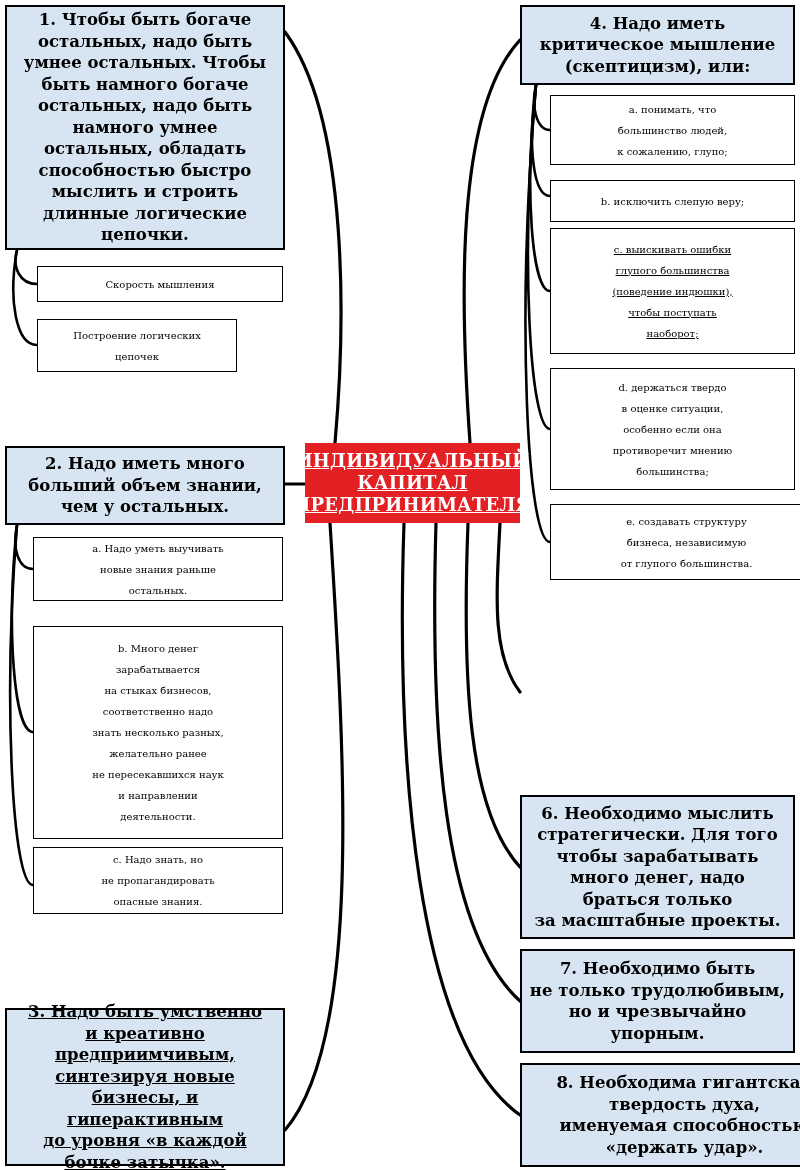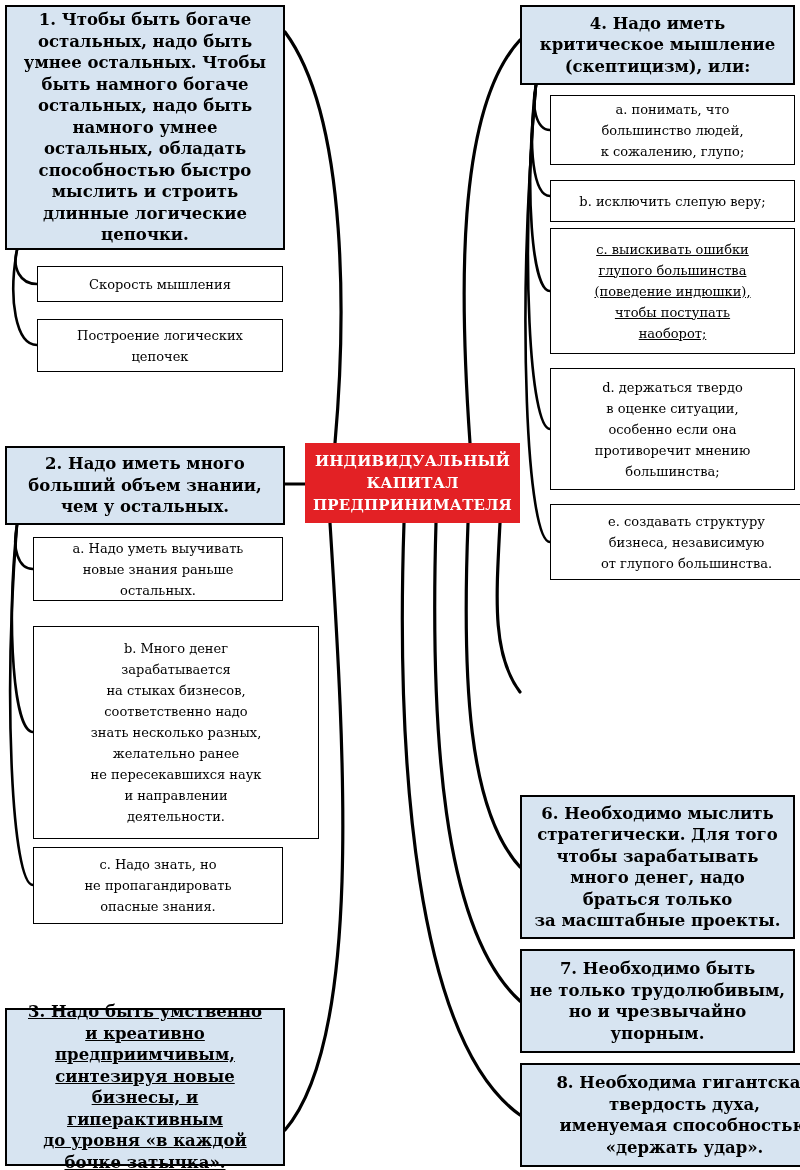--- a/index.html
+++ b/index.html
@@ -35,33 +35,34 @@
     font-weight: bold;
     font-size: 16.5px;
     line-height: 21.5px;
     padding: 2px 6px;
     color: #000000;
     text-align: center;
   }
   .leaf {
     background: var(--leaf-fill, #ffffff);
     border: 1.6px solid #000000;
-    font-size: 13px;
+    font-size: 10px;
     line-height: 21px;
     padding: 2px 6px;
     color: #000000;
   }
   .center {
     background: var(--center-fill, #e32125);
     color: #ffffff;
     font-weight: bold;
-    font-size: 15px;
+    font-size: 18px;
     line-height: 22px;
     padding: 2px 6px;
     letter-spacing: 0.2px;
+    text-decoration: underline;
   }
 </style>
 </head>
 <body>
 
 <div class="canvas">
 
   <svg class="wires" viewBox="0 0 800 1170">
 
     <path class="main" d="M 335 443 C 345 330, 350 120, 285 32"></path>
@@ -96,39 +97,39 @@
 умнее остальных. Чтобы
 быть намного богаче
 остальных, надо быть
 намного умнее
 остальных, обладать
 способностью быстро
 мыслить и строить
 длинные логические
 цепочки.</div>
   <div class="node leaf" style="left:37px; top:266px; width:246px; height:36px;">Скорость мышления</div>
-  <div class="node leaf" style="left:37px; top:319px; width:246px; height:53px;">Построение логических
+  <div class="node leaf" style="left:37px; top:319px; width:200px; height:53px;">Построение логических
 цепочек</div>
 
   <div class="node branch" style="left:5px; top:446px; width:280px; height:79px;">2. Надо иметь много
 больший объем знании,
 чем у остальных.</div>
   <div class="node leaf" style="left:33px; top:537px; width:250px; height:64px;">a. Надо уметь выучивать
 новые знания раньше
 остальных.</div>
-  <div class="node leaf" style="left:33px; top:626px; width:286px; height:213px;">b. Много денег
+  <div class="node leaf" style="left:33px; top:626px; width:250px; height:213px;">b. Много денег
 зарабатывается
 на стыках бизнесов,
 соответственно надо
 знать несколько разных,
 желательно ранее
 не пересекавшихся наук
 и направлении
 деятельности.</div>
-  <div class="node leaf" style="left:33px; top:847px; width:250px; height:77px;">c. Надо знать, но
+  <div class="node leaf" style="left:33px; top:847px; width:250px; height:67px;">c. Надо знать, но
 не пропагандировать
 опасные знания.</div>
 
   <div class="node branch" style="left:5px; top:1008px; width:280px; height:158px;text-decoration:underline;">3. Надо быть умственно
 и креативно
 предприимчивым,
 синтезируя новые
 бизнесы, и гиперактивным
 до уровня «в каждой
 бочке затычка».</div>

